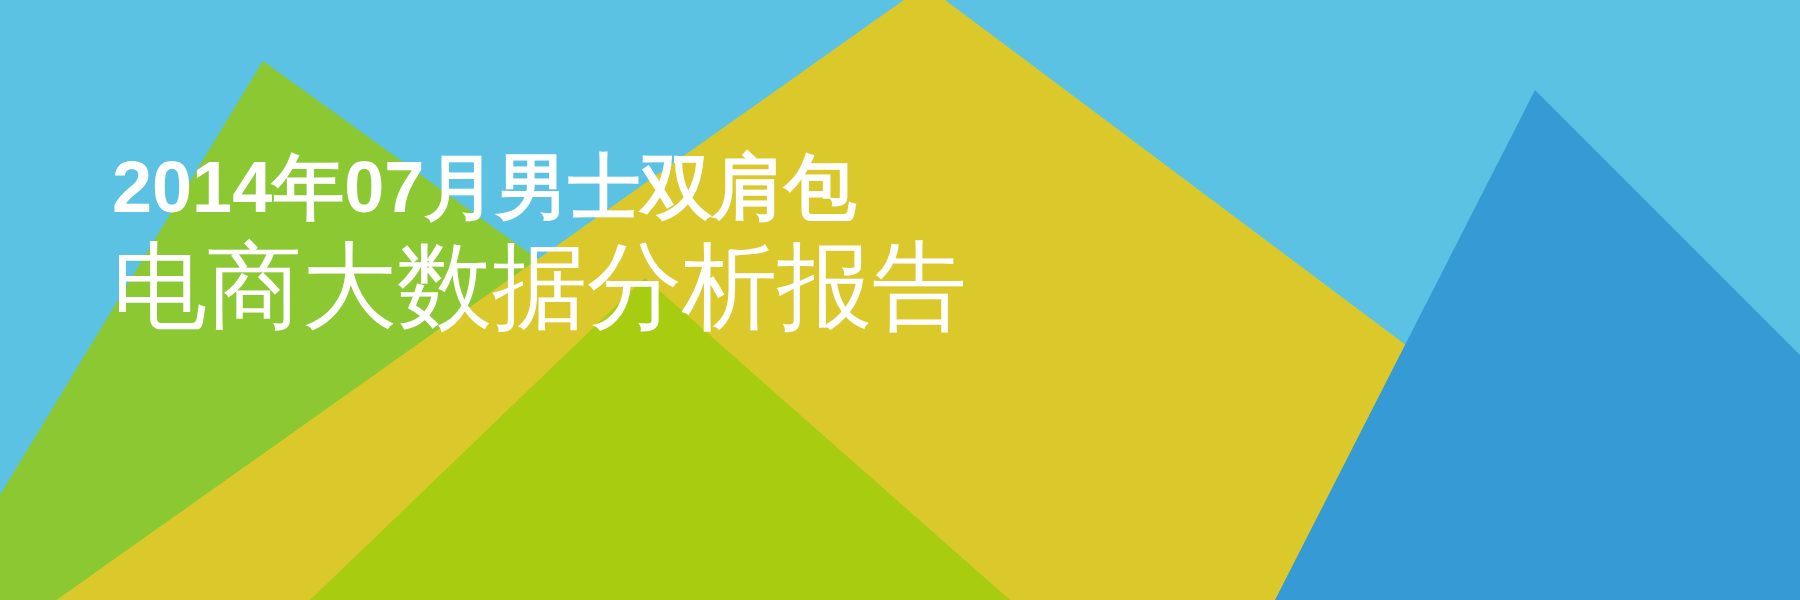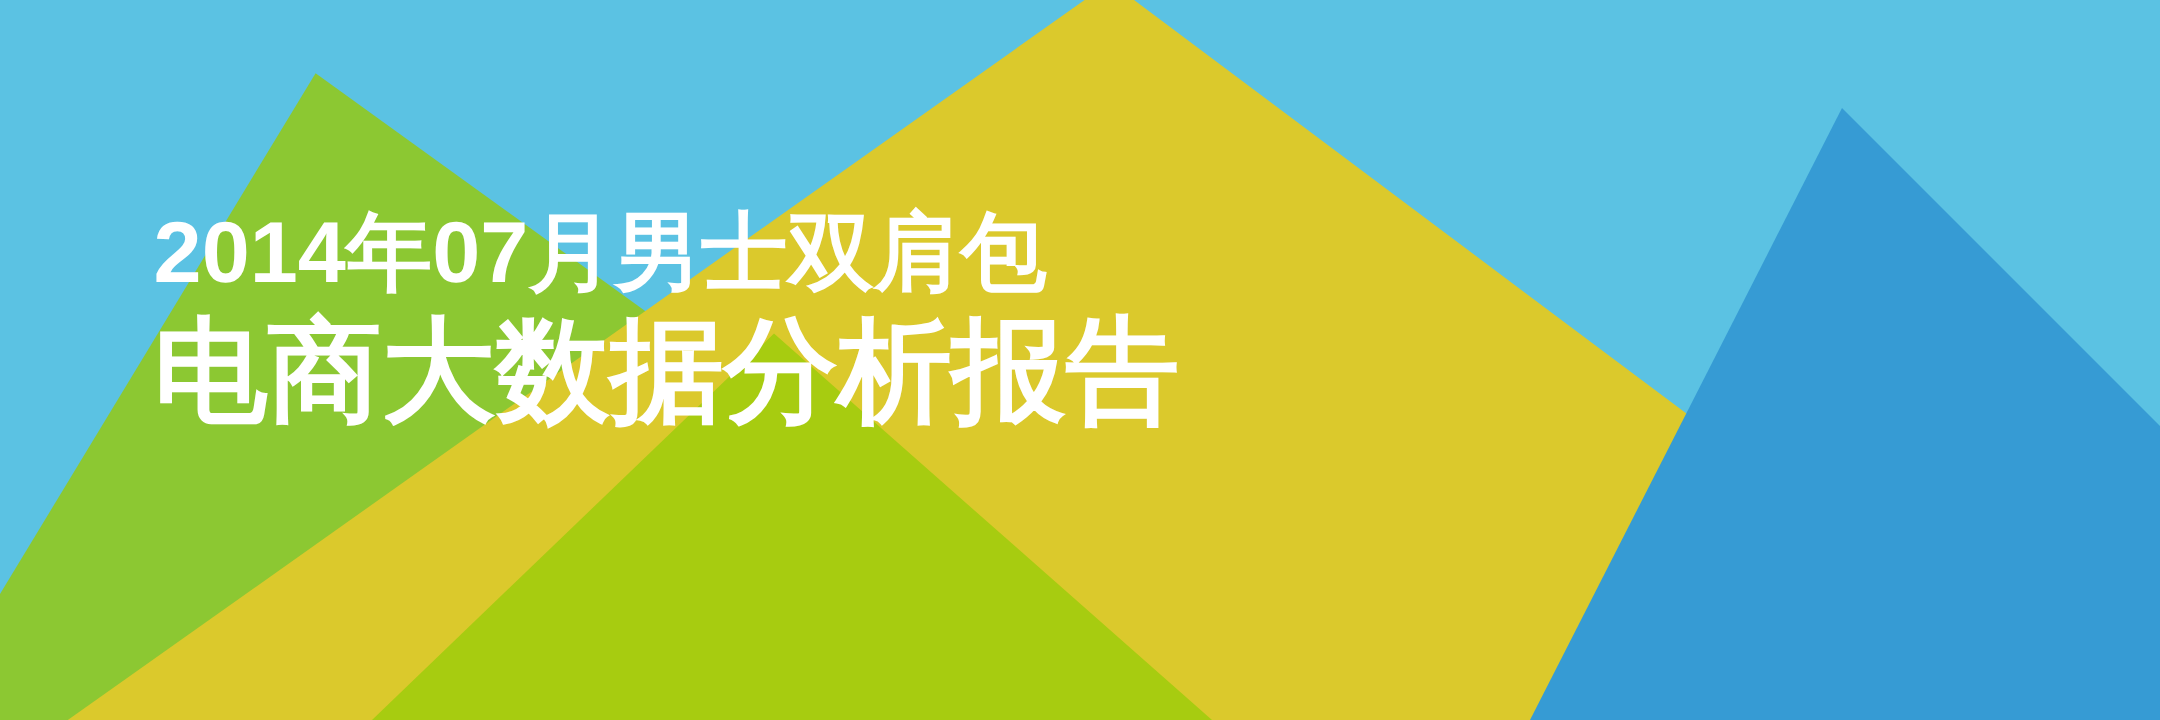--- a/index.html
+++ b/index.html
@@ -21,43 +21,42 @@
     position: absolute;
     top: 0;
     left: 0;
     width: 1800px;
     height: 600px;
     display: block;
   }
 
   #title-block {
     position: absolute;
-    left: 128px;
+    left: 112px;
     top: 140px;
     width: 1100px;
     z-index: 5;
-    margin-top: 24px;
   }
 
   .title-line {
     color: #ffffff;
     white-space: nowrap;
     letter-spacing: 0px;
   }
 
   #title-line-1 {
     font-size: 72px;
     font-weight: 700;
     line-height: 94px;
     height: 94px;
   }
 
   #title-line-2 {
     font-size: 95px;
-    font-weight: 700;
+    font-weight: 400;
     line-height: 112px;
     height: 112px;
     margin-top: -4px;
   }
 </style>
 </head>
 <body>
 
 <div id="banner">
 

